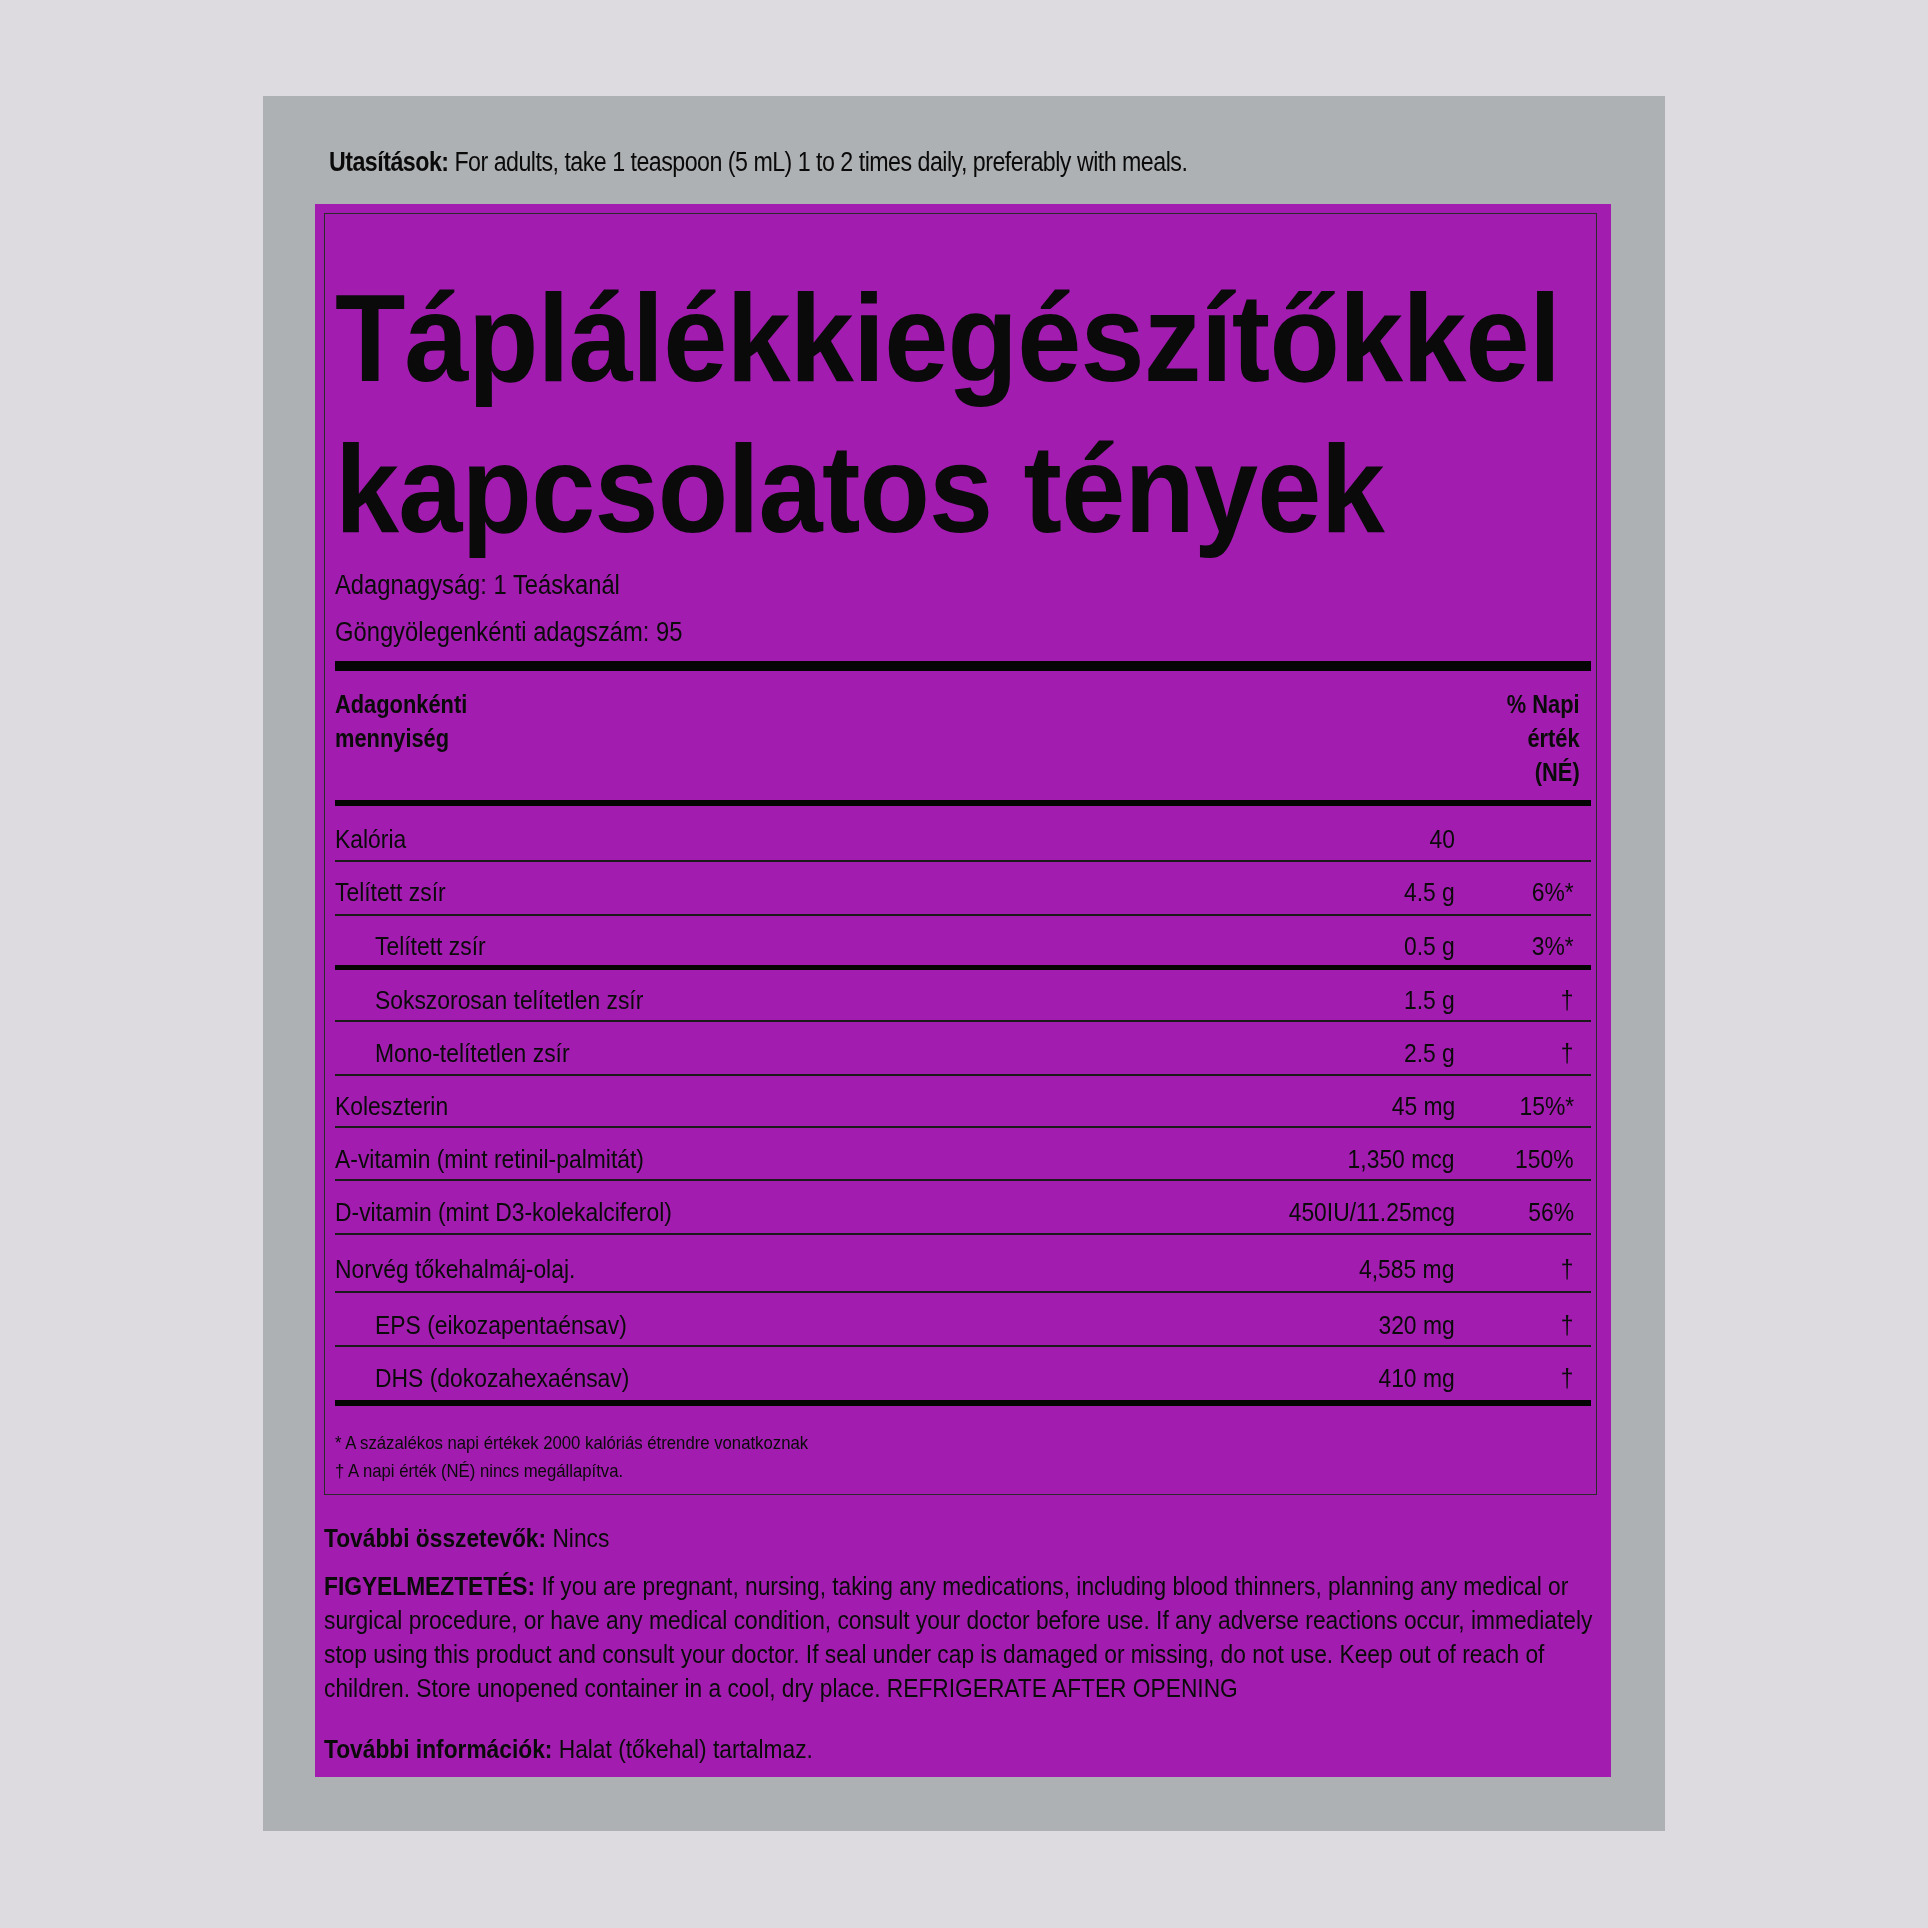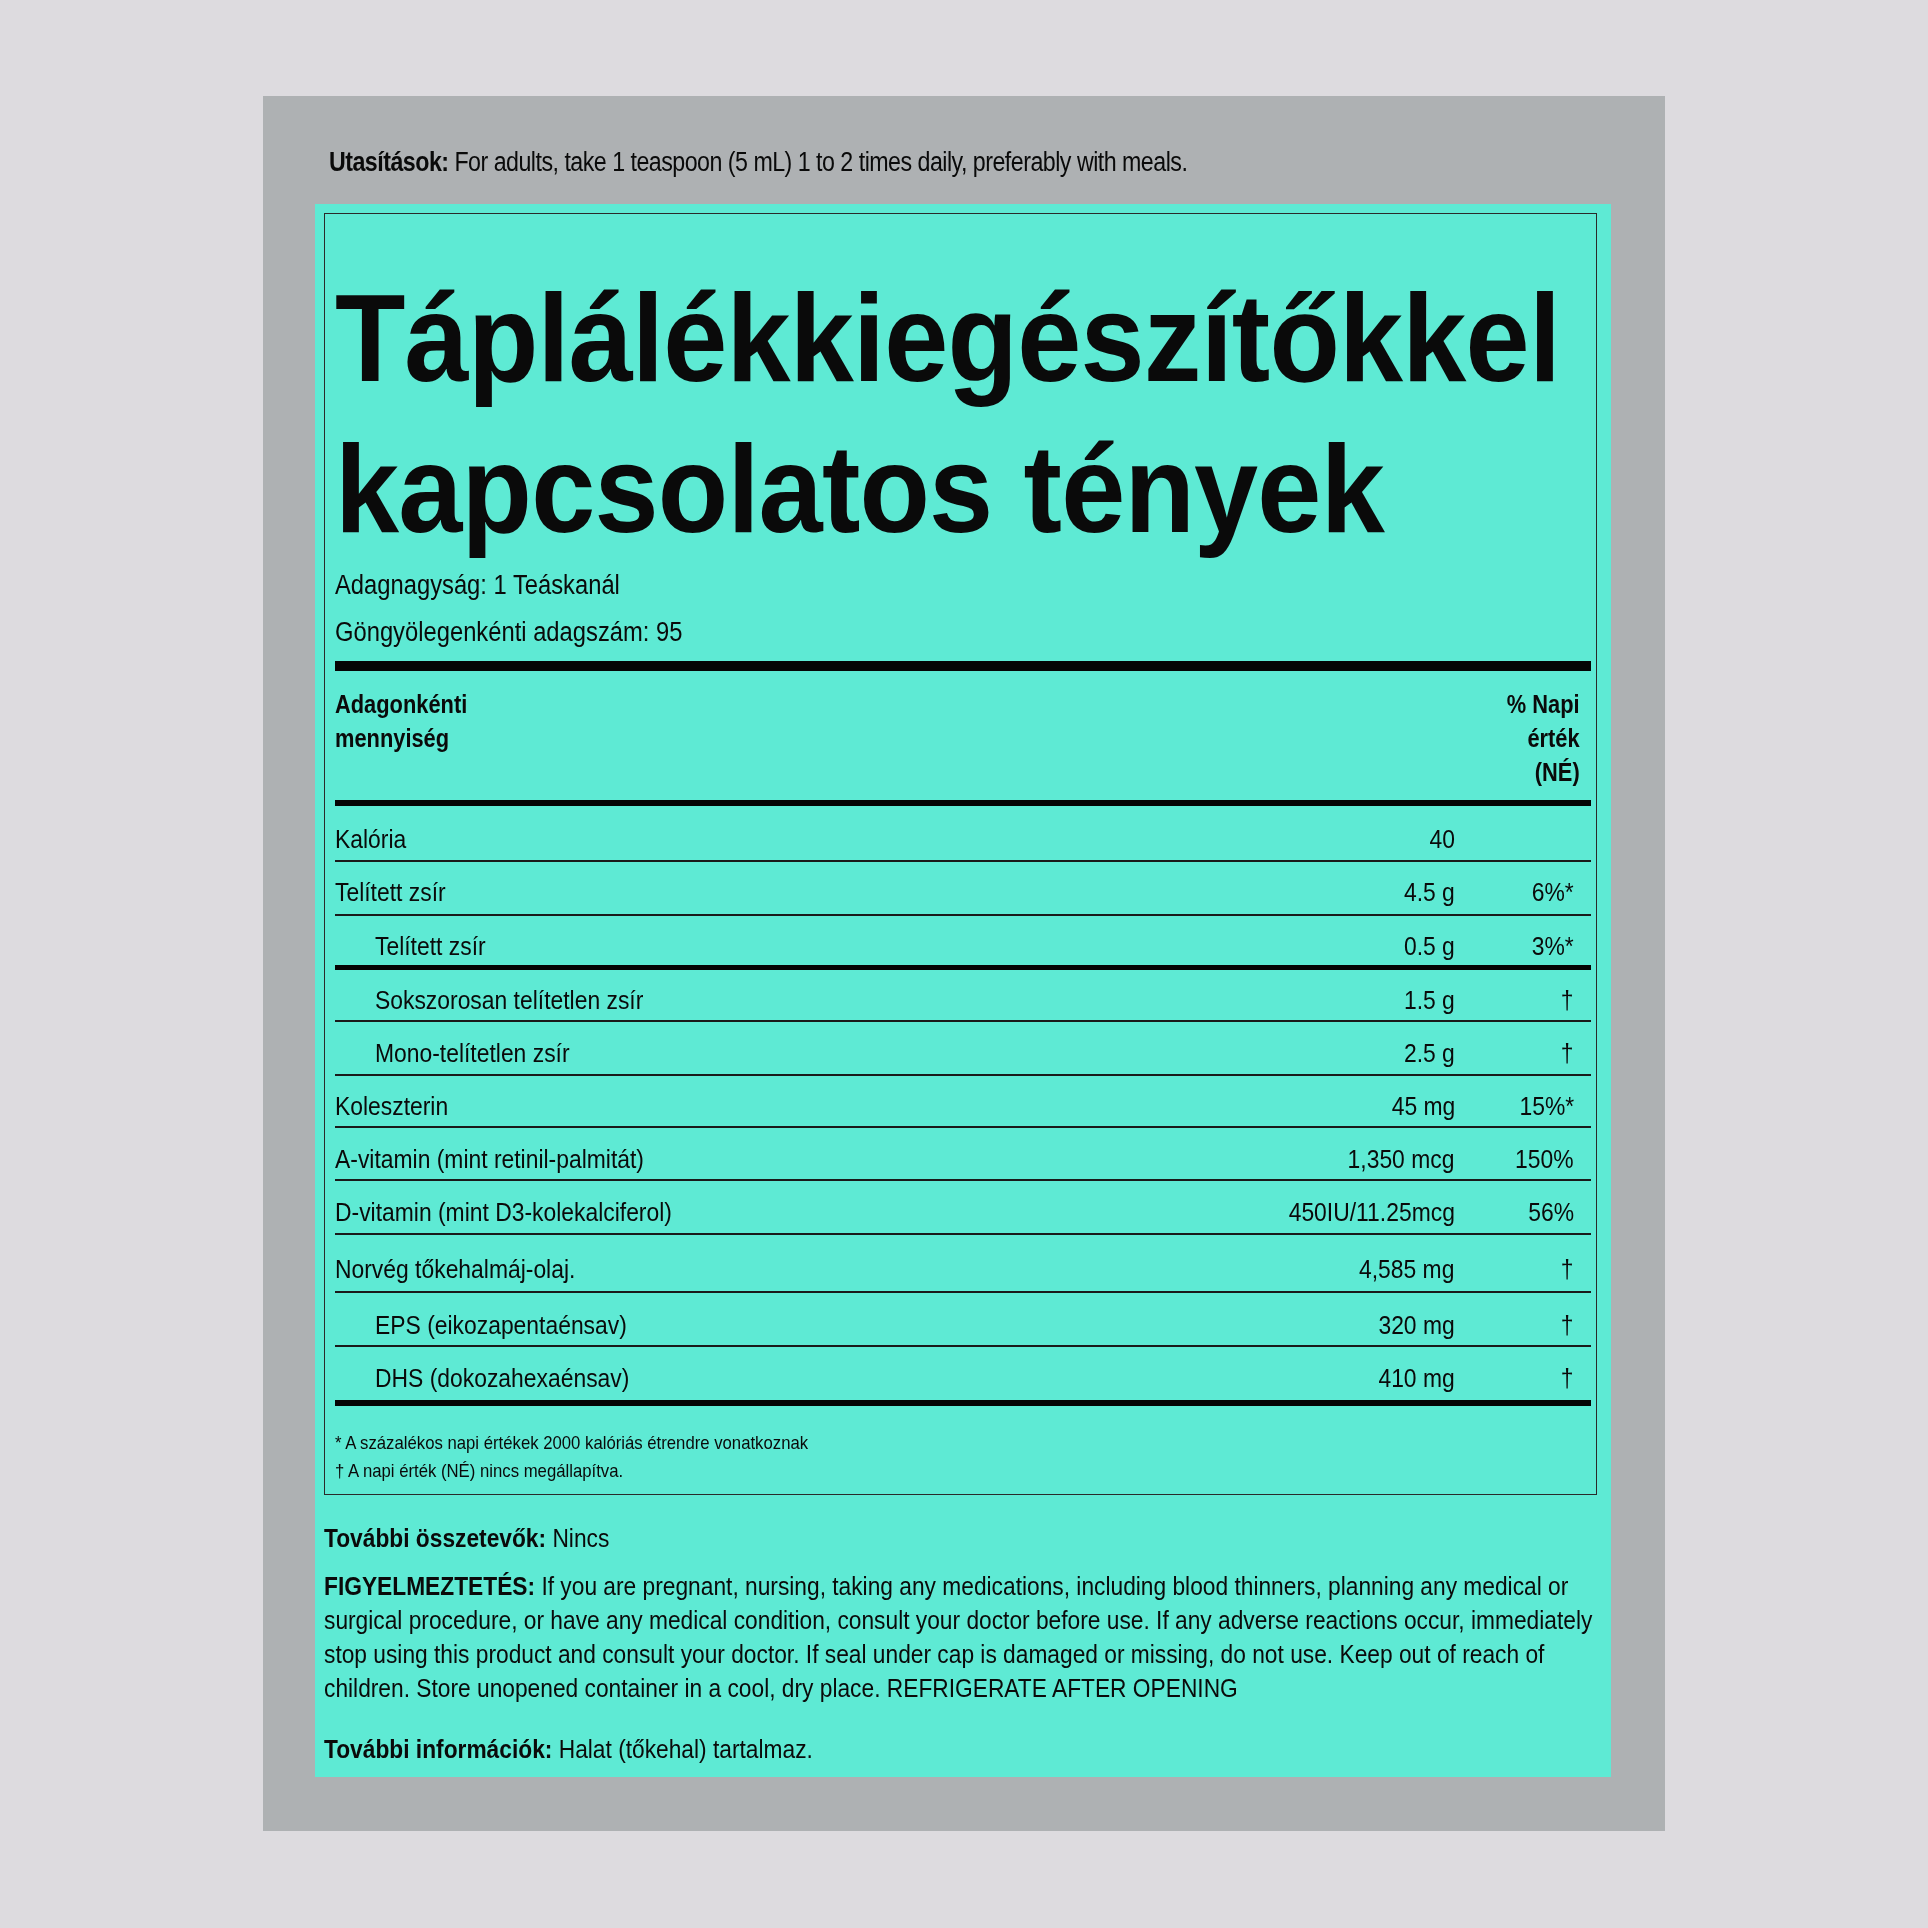--- a/index.html
+++ b/index.html
@@ -24,21 +24,21 @@
     letter-spacing: -0.6px;
     transform: scaleX(0.86);
     transform-origin: left top;
     white-space: nowrap;
   }
   .directions b { font-weight: 700; }
   .card {
     position: absolute;
     left: 315px; top: 204px;
     width: 1296px; height: 1573px;
-    background: #5eead4;
+    background: #a21caf;
   }
   .facts {
     position: absolute;
     left: 9.4px; top: 9.4px;
     width: 1273px; height: 1282px;
     border: 1.9px solid #2a2a2a;
     box-sizing: border-box;
   }
   .title {
     position: absolute;

